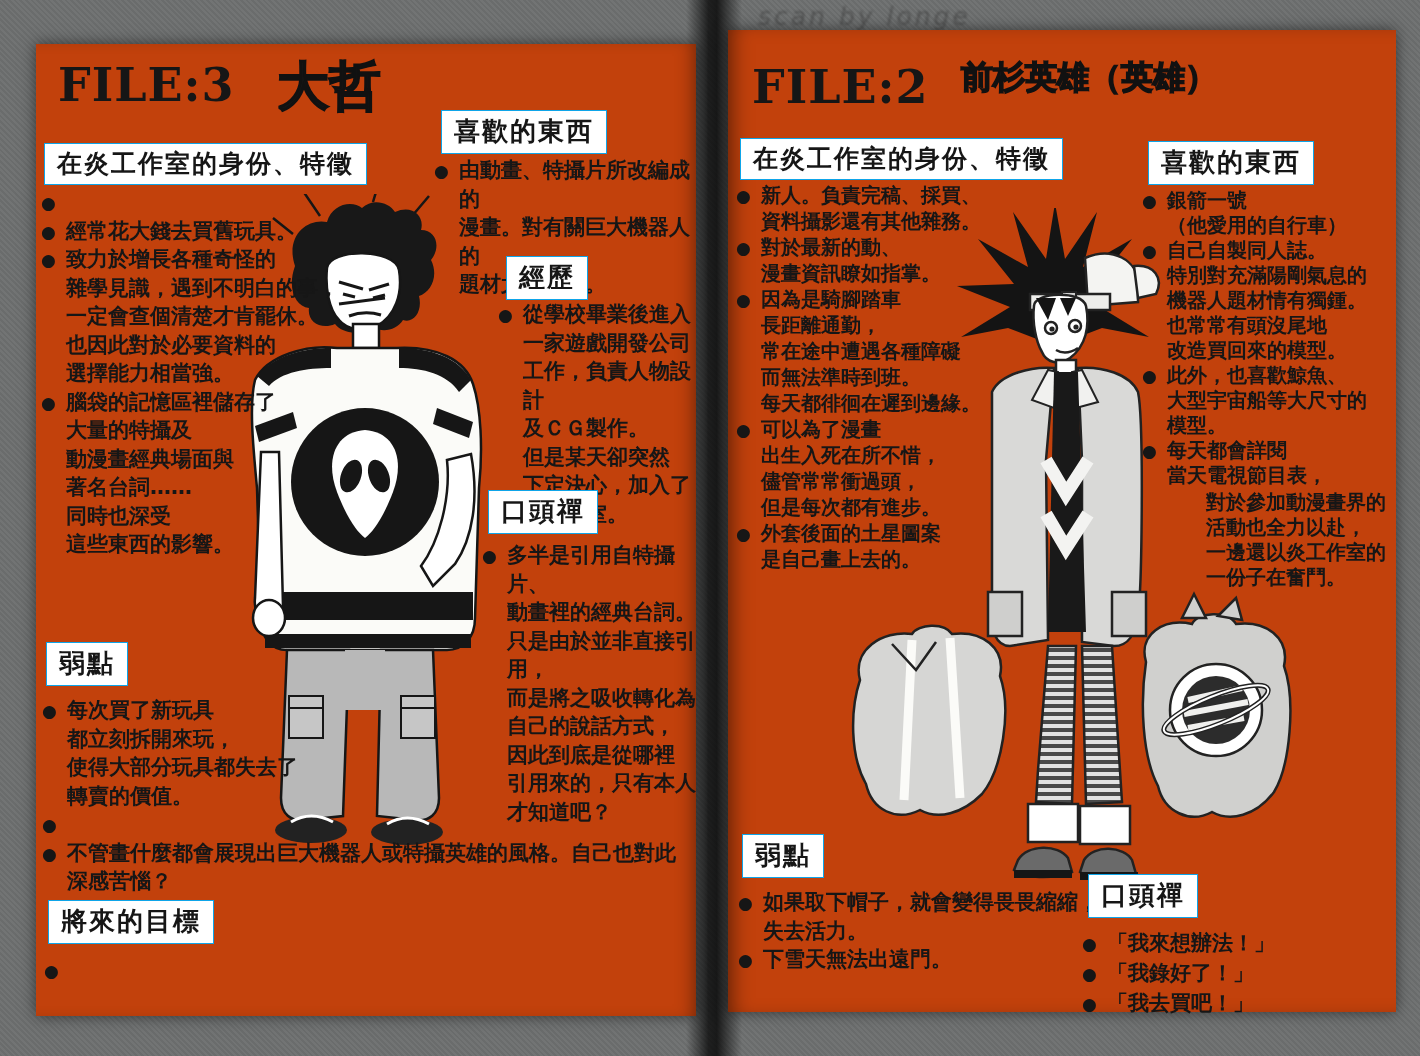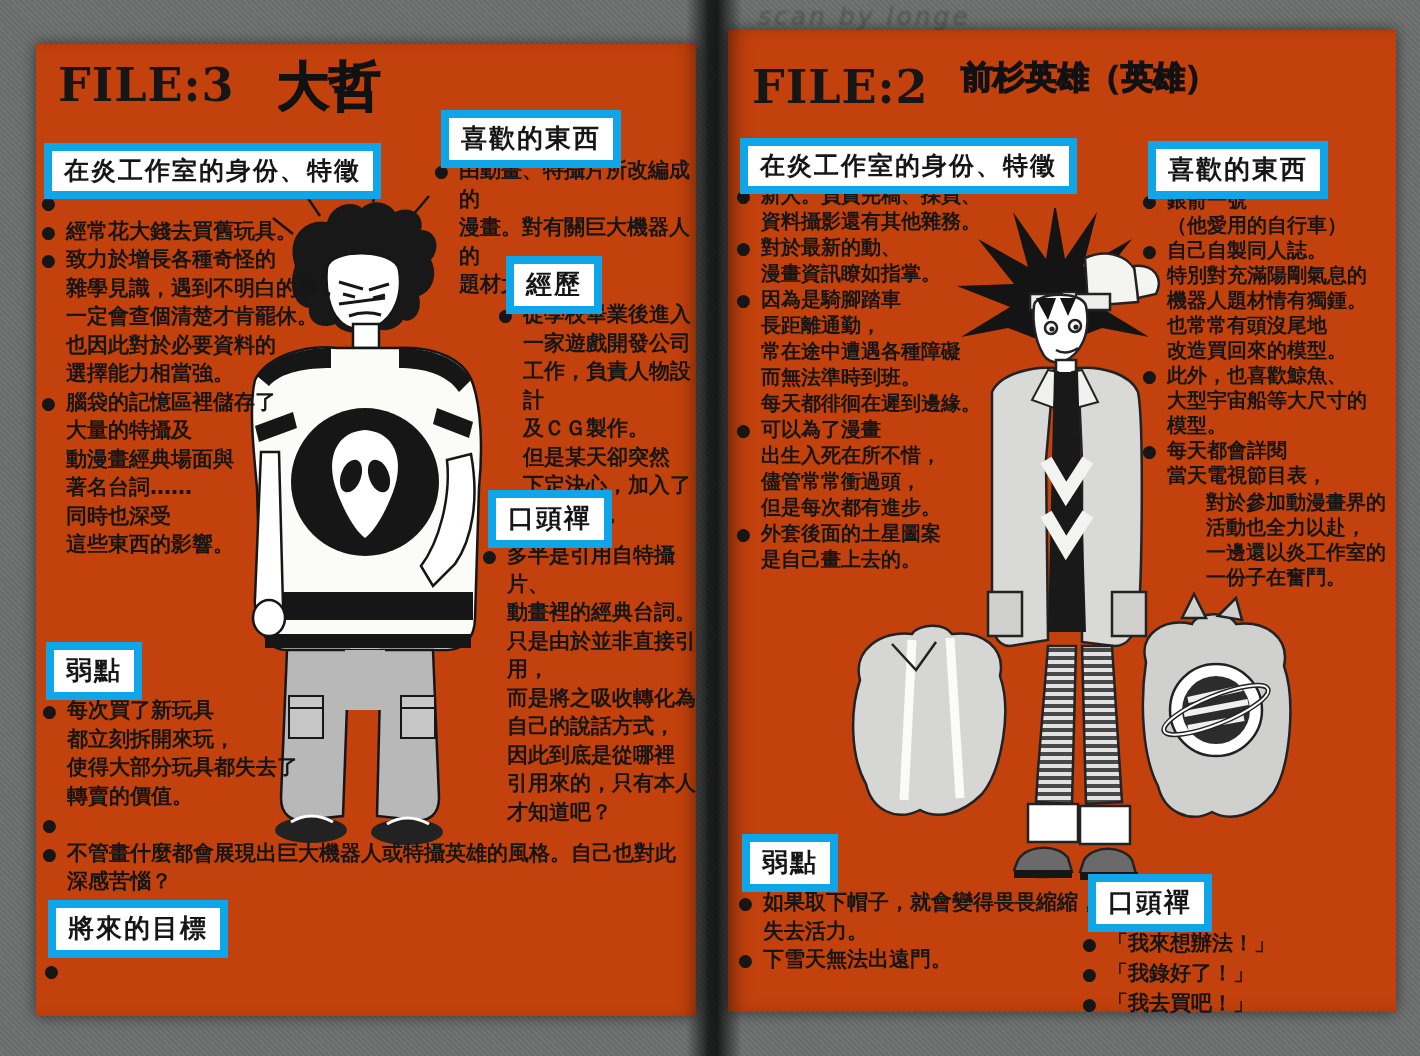--- a/index.html
+++ b/index.html
@@ -10,21 +10,21 @@
   .gutter{position:absolute;top:0;bottom:0;left:686px;width:56px;z-index:1;
        background:linear-gradient(90deg,rgba(0,0,0,0),rgba(0,0,0,.72) 40%,rgba(10,10,10,.85) 55%,rgba(0,0,0,0));}
   .watermark{position:absolute;left:758px;top:2px;z-index:2;font-size:25px;letter-spacing:3px;
        color:rgba(60,60,60,.55);filter:blur(1.2px);font-style:italic;}
   .page{position:absolute;background:#c2410c;z-index:3;box-shadow:0 0 14px rgba(0,0,0,.55);}
   #pageL{left:36px;top:44px;width:660px;height:972px;box-shadow:0 0 14px rgba(0,0,0,.55), inset -12px 0 18px -10px rgba(0,0,0,.45);}
   #pageR{left:728px;top:30px;width:668px;height:982px;box-shadow:0 0 14px rgba(0,0,0,.55), inset 14px 0 20px -10px rgba(0,0,0,.5);}
   .abs{position:absolute;}
   .filetitle{font-family:"DejaVu Serif","Liberation Serif",serif;font-weight:bold;font-size:46px;letter-spacing:1px;z-index:5;}
   .chartitle{font-weight:900;z-index:5;margin-left:45px;-webkit-text-stroke:1.5px #111;}
-  .hd{border:8px solid #0ea5e9;background:#fff;font-weight:bold;padding:3px 12px 4px;
+  .hd{border:1px solid #0ea5e9;background:#fff;font-weight:bold;padding:3px 12px 4px;
       font-size:25px;letter-spacing:2px;white-space:nowrap;z-index:6;}
   .hd.small{font-size:26px;}
   .blist{z-index:5;}
   .bullet{display:flex;align-items:flex-start;}
   .dot{flex:0 0 25px;width:25px;font-size:17px;transform:translateY(1px);}
   .btext{white-space:pre-line;font-weight:600;}
   .lh28{font-size:21px;line-height:28.5px;}
   .lh26{font-size:20px;line-height:26px;}
   .lh25{font-size:20px;line-height:25px;}
   .lh30{font-size:21px;line-height:30px;}

